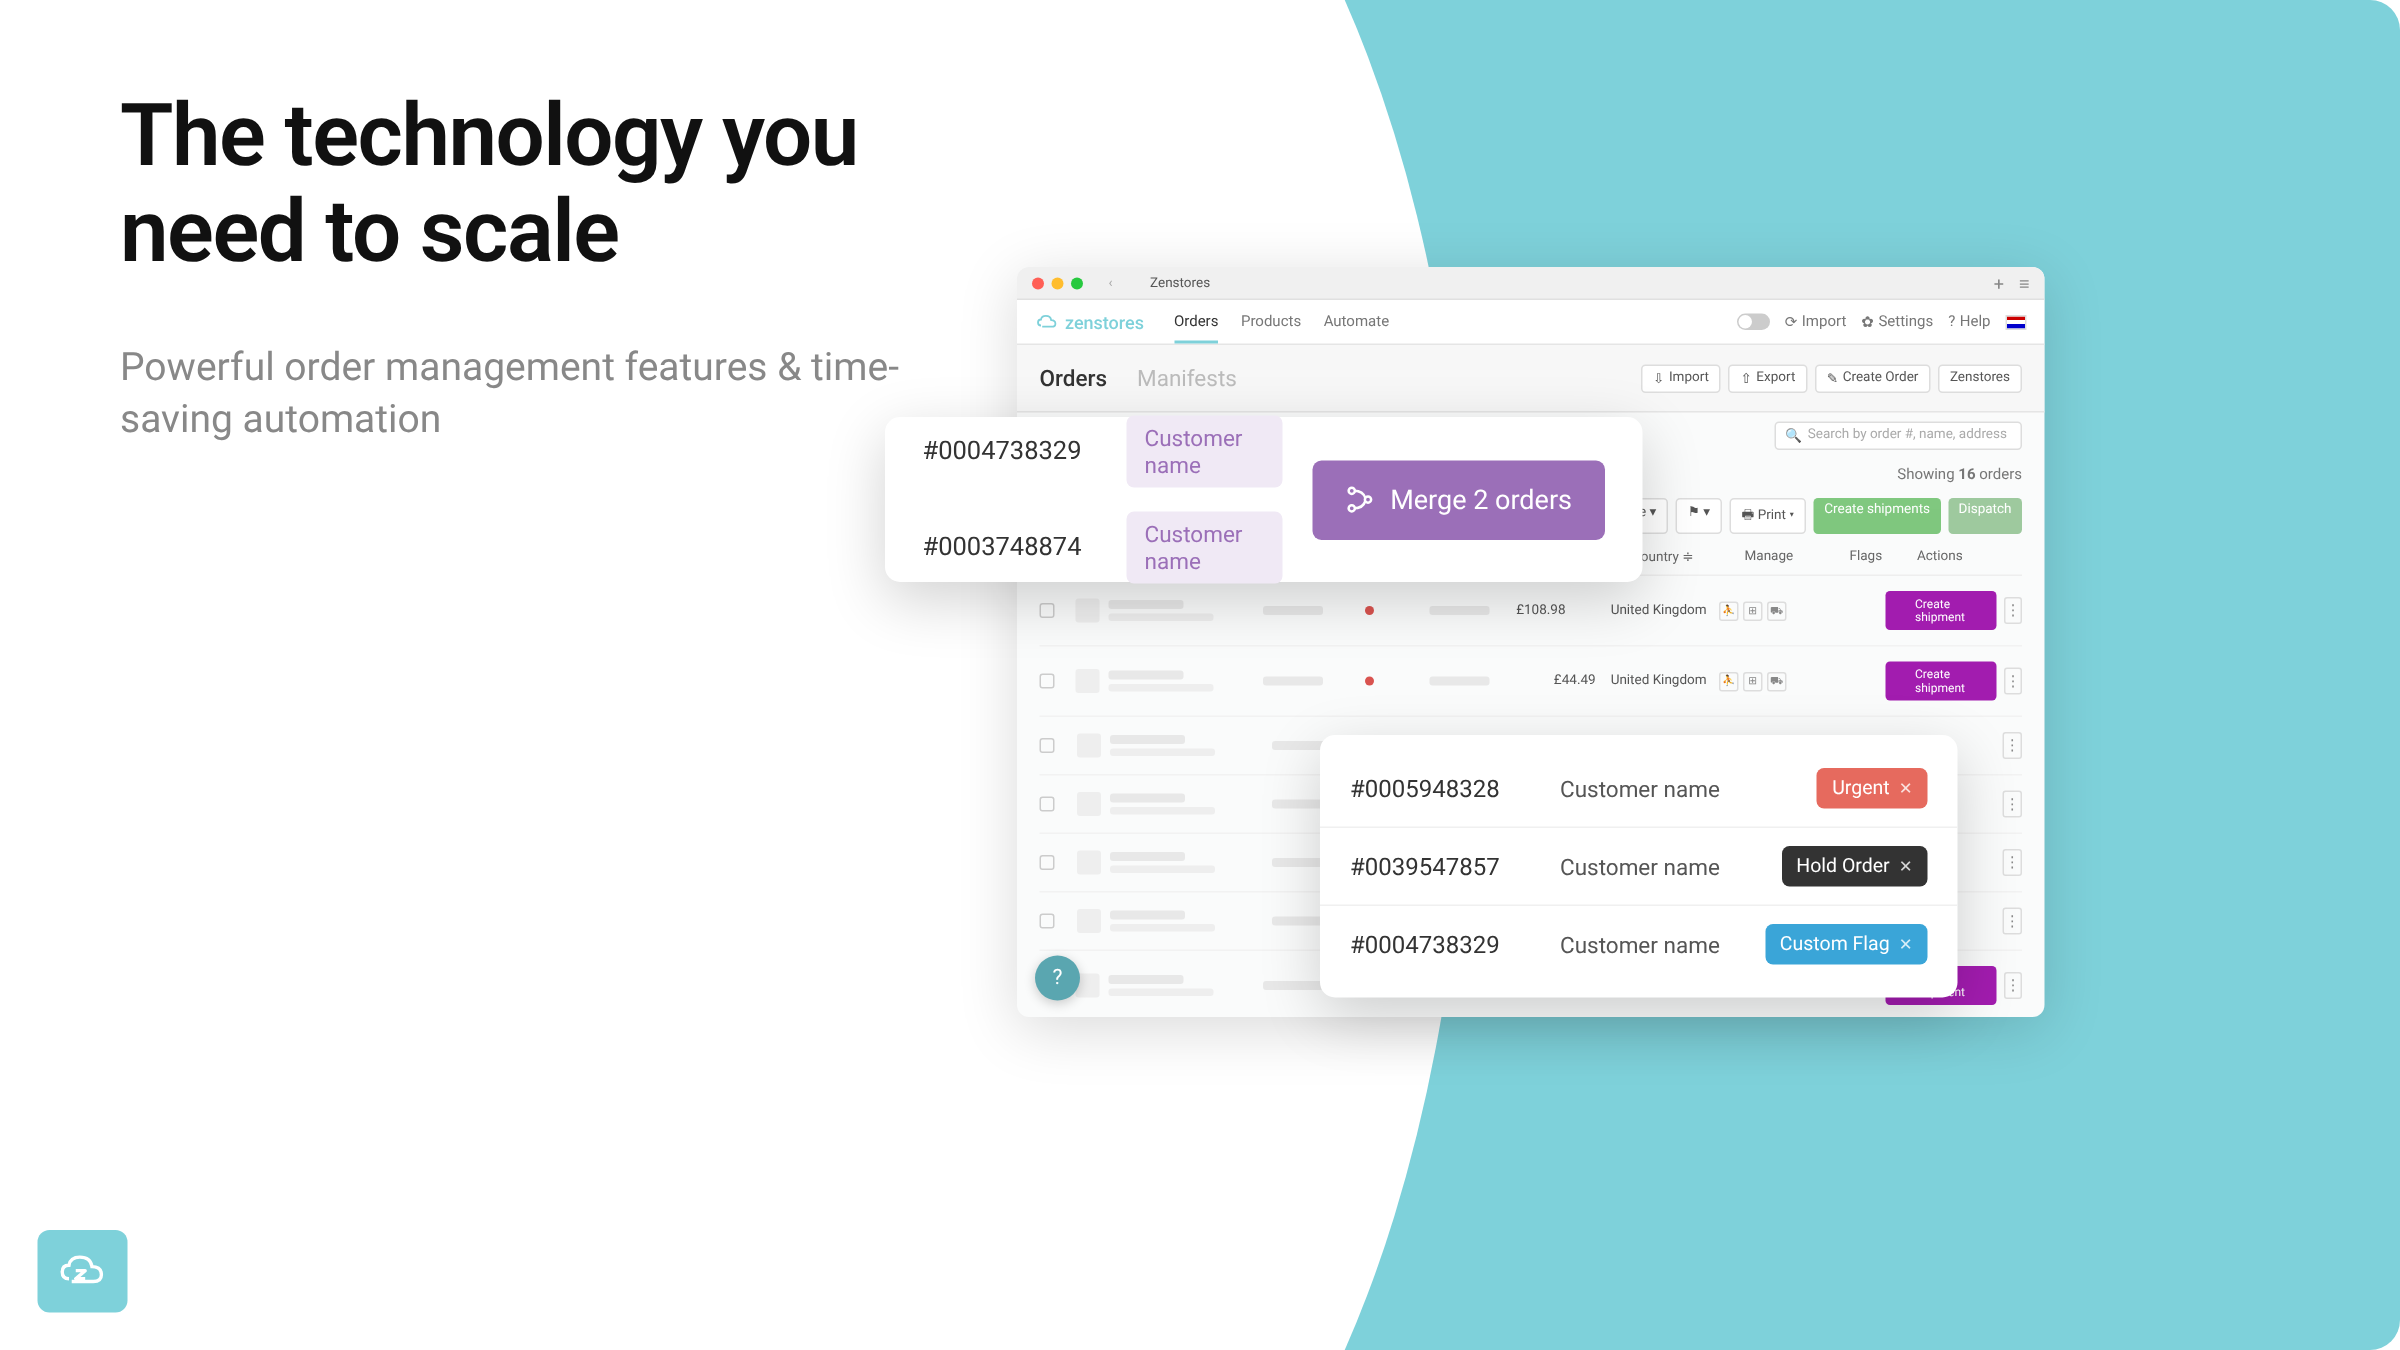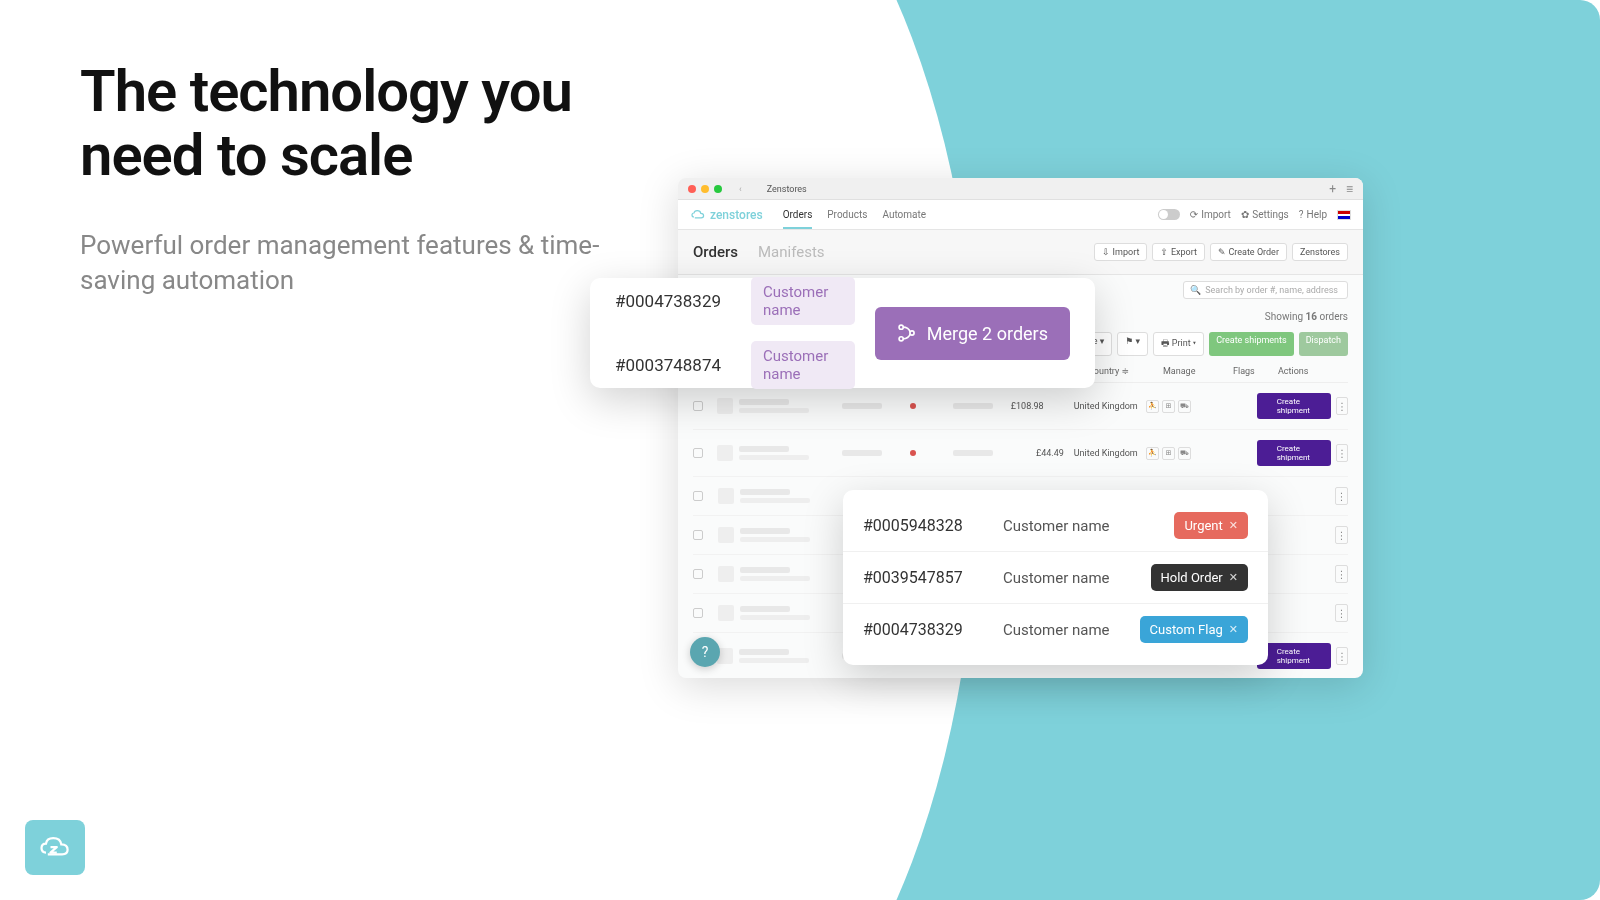--- a/index.html
+++ b/index.html
@@ -52,32 +52,32 @@
 .thead { display:flex; font-size:9px; color:#666; padding:6px 0; border-bottom:1px solid #eee; }
 .col-chk{width:25px;} .col-order{width:130px;} .col-date{width:70px;color:#5aa6b0;} .col-status{width:45px;} .col-cust{width:60px;} .col-total{width:55px;text-align:right;} .col-country{width:85px;} .col-manage{width:70px;} .col-flags{width:45px;} .col-actions{flex:1;text-align:left;}
 
 .trow { display:flex; align-items:center; font-size:9px; color:#555; padding:10px 0; border-bottom:1px solid #f2f2f2; }
 .chk { width:10px; height:10px; border:1px solid #ccc; border-radius:2px; }
 .skel { background:#e8e8e8; height:6px; border-radius:2px; }
 .skel2 { background:#eee; height:5px; border-radius:2px; margin-top:3px; }
 .status-dot { width:6px; height:6px; background:#d9534f; border-radius:50%; }
 .manage-icons { display:flex; gap:3px; }
 .m-icon { width:13px; height:13px; border:1px solid #ddd; border-radius:2px; display:flex; align-items:center; justify-content:center; font-size:7px; color:#888; }
-.create-ship { background:#4c1d95; color:#fff; font-size:8px; padding:4px 20px; border-radius:3px; margin-left:auto; }
+.create-ship { background:#a21caf; color:#fff; font-size:8px; padding:4px 20px; border-radius:3px; margin-left:auto; }
 .more-dots { width:13px; height:18px; border:1px solid #ddd; border-radius:2px; margin-left:5px; display:flex; align-items:center; justify-content:center; font-size:10px; color:#888; }
 
 .merge-card { position:absolute; left:590px; top:278px; width:505px; height:110px; background:#fff; border-radius:10px; box-shadow:0 12px 40px rgba(0,0,0,0.18); display:flex; align-items:center; padding:0 25px; gap:20px; }
 .merge-left { flex:1; }
 .merge-row { display:flex; align-items:center; gap:30px; padding:8px 0; }
 .merge-order { font-size:17px; color:#333; }
 .merge-badge { background:#f0e9f5; color:#9b6fb8; font-size:15px; padding:6px 12px; border-radius:5px; }
 .merge-btn { background:#9b6fb8; color:#fff; font-size:18px; padding:16px 22px; border-radius:6px; display:flex; align-items:center; gap:10px; }
 .merge-btn svg { width:20px; height:20px; }
 
-.flag-card { position:absolute; left:843px; top:490px; width:425px; background:#fff; border-radius:10px; box-shadow:0 12px 40px rgba(0,0,0,0.18); padding:10px 0; }
+.flag-card { position:absolute; left:880px; top:490px; width:425px; background:#fff; border-radius:10px; box-shadow:0 12px 40px rgba(0,0,0,0.18); padding:10px 0; }
 .flag-row { display:flex; align-items:center; padding:12px 20px; border-bottom:1px solid #f0f0f0; gap:15px; }
 .flag-row:last-child { border-bottom:none; }
 .flag-order { font-size:16px; color:#333; width:125px; }
 .flag-cust { font-size:15px; color:#555; flex:1; }
 .flag-tag { font-size:13px; color:#fff; padding:6px 10px; border-radius:5px; display:flex; align-items:center; gap:6px; }
 .flag-tag .x { opacity:0.8; font-size:11px; }
 .urgent { background:#e66a5e; } .hold { background:#333; } .custom { background:#3aa5d8; }
 
 .help-fab { position:absolute; left:690px; top:637px; width:30px; height:30px; background:#5aa6b0; border-radius:50%; display:flex; align-items:center; justify-content:center; color:#fff; font-size:14px; box-shadow:0 2px 8px rgba(0,0,0,0.2); }
 </style>

